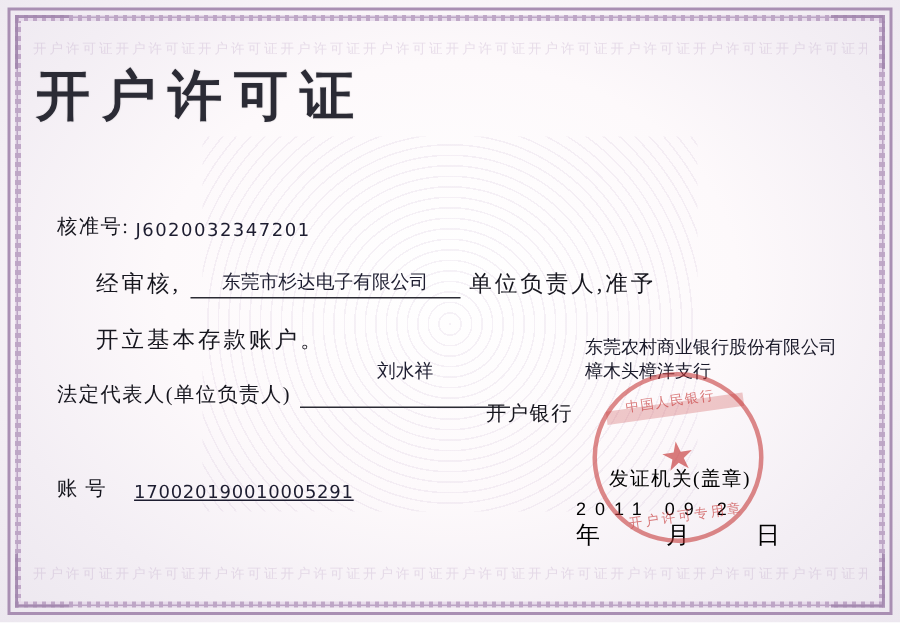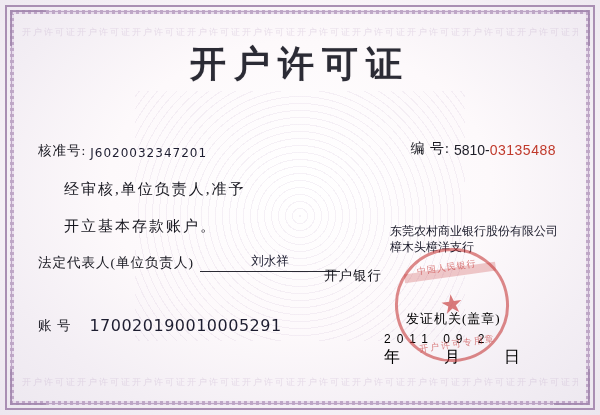--- a/index.html
+++ b/index.html
@@ -82,21 +82,20 @@
     white-space: nowrap;
     overflow: hidden;
   }
 
   .content {
     position: absolute;
     left: 24px; top: 18px; right: 24px; bottom: 18px;
   }
 
   .title {
-    text-align: center;
     margin-top: 22px;
     font-size: 36px;
     letter-spacing: 8px;
     font-weight: bold;
     color: #2b2b35;
     font-family: Liberation Mono, monospace;
     text-shadow: 0 0 1px rgba(0,0,0,0.25);
   }
 
   .row {
@@ -147,36 +146,36 @@
     font-size: 14px;
     letter-spacing: 0.5px;
   }
 
   #row-main1 { left: 40px; top: 118px; }
   #row-main1 .underline { width: 180px; padding-bottom: 1px; margin: 0 6px; font-size: 12.5px; }
 
   #row-main2 { left: 40px; top: 155px; }
 
   #row-legal { left: 14px; top: 192px; }
-  #row-legal .underline { width: 140px; padding-bottom: 1px; margin-left: 6px; font-size: 12.5px; }
+  #row-legal .underline { width: 140px; padding-bottom: 15px; margin-left: 6px; font-size: 12.5px; }
 
   #row-bank { left: 300px; top: 205px; width: 260px; align-items: flex-start; }
   #row-bank .bank-name {
     font-family: "Liberation Sans", sans-serif;
     font-size: 12px;
     line-height: 16px;
     margin-left: 8px;
     color: #1a1a2a;
     white-space: normal;
     width: 175px;
     border-bottom: none;
   }
 
   #row-account { left: 14px; top: 255px; }
-  #row-account .value { margin-left: 18px; font-size: 16px; letter-spacing: 0.5px; }
+  #row-account .value { margin-left: 18px; font-size: 12px; letter-spacing: 0.5px; text-decoration: underline; }
 
   #issuer { position: absolute; right: 36px; top: 292px; text-align: left; }
   #issuer .issuer-label { font-size: 13px; letter-spacing: 1px; white-space: nowrap; padding-left: 22px; }
   #issuer .date-line {
     margin-top: 4px;
     font-size: 12px;
     font-family: "Liberation Sans", sans-serif;
     letter-spacing: 6px;
     white-space: nowrap;
   }
@@ -254,28 +253,24 @@
 
   <div class="content">
 
     <div class="title">开户许可证</div>
 
     <div class="row" id="row-approval">
       <span class="label">核准号:</span>
       <span class="value handwritten">J6020032347201</span>
     </div>
 
-    <div class="row" id="row-number">
-      <span class="label">编 号:</span>
-      <span class="num-prefix">5810-</span>
-      <span class="num-red">03135488</span>
-    </div>
 
     <div class="row" id="row-main1">
       <span class="label big">经审核,</span>
+      <span class="underline handwritten">东莞市杉达电子有限公司</span>
       <span class="label big">单位负责人,准予</span>
     </div>
 
     <div class="row" id="row-main2">
       <span class="label big">开立基本存款账户。</span>
     </div>
 
     <div class="row" id="row-legal">
       <span class="label">法定代表人(单位负责人)</span>
       <span class="underline handwritten">刘水祥</span>

